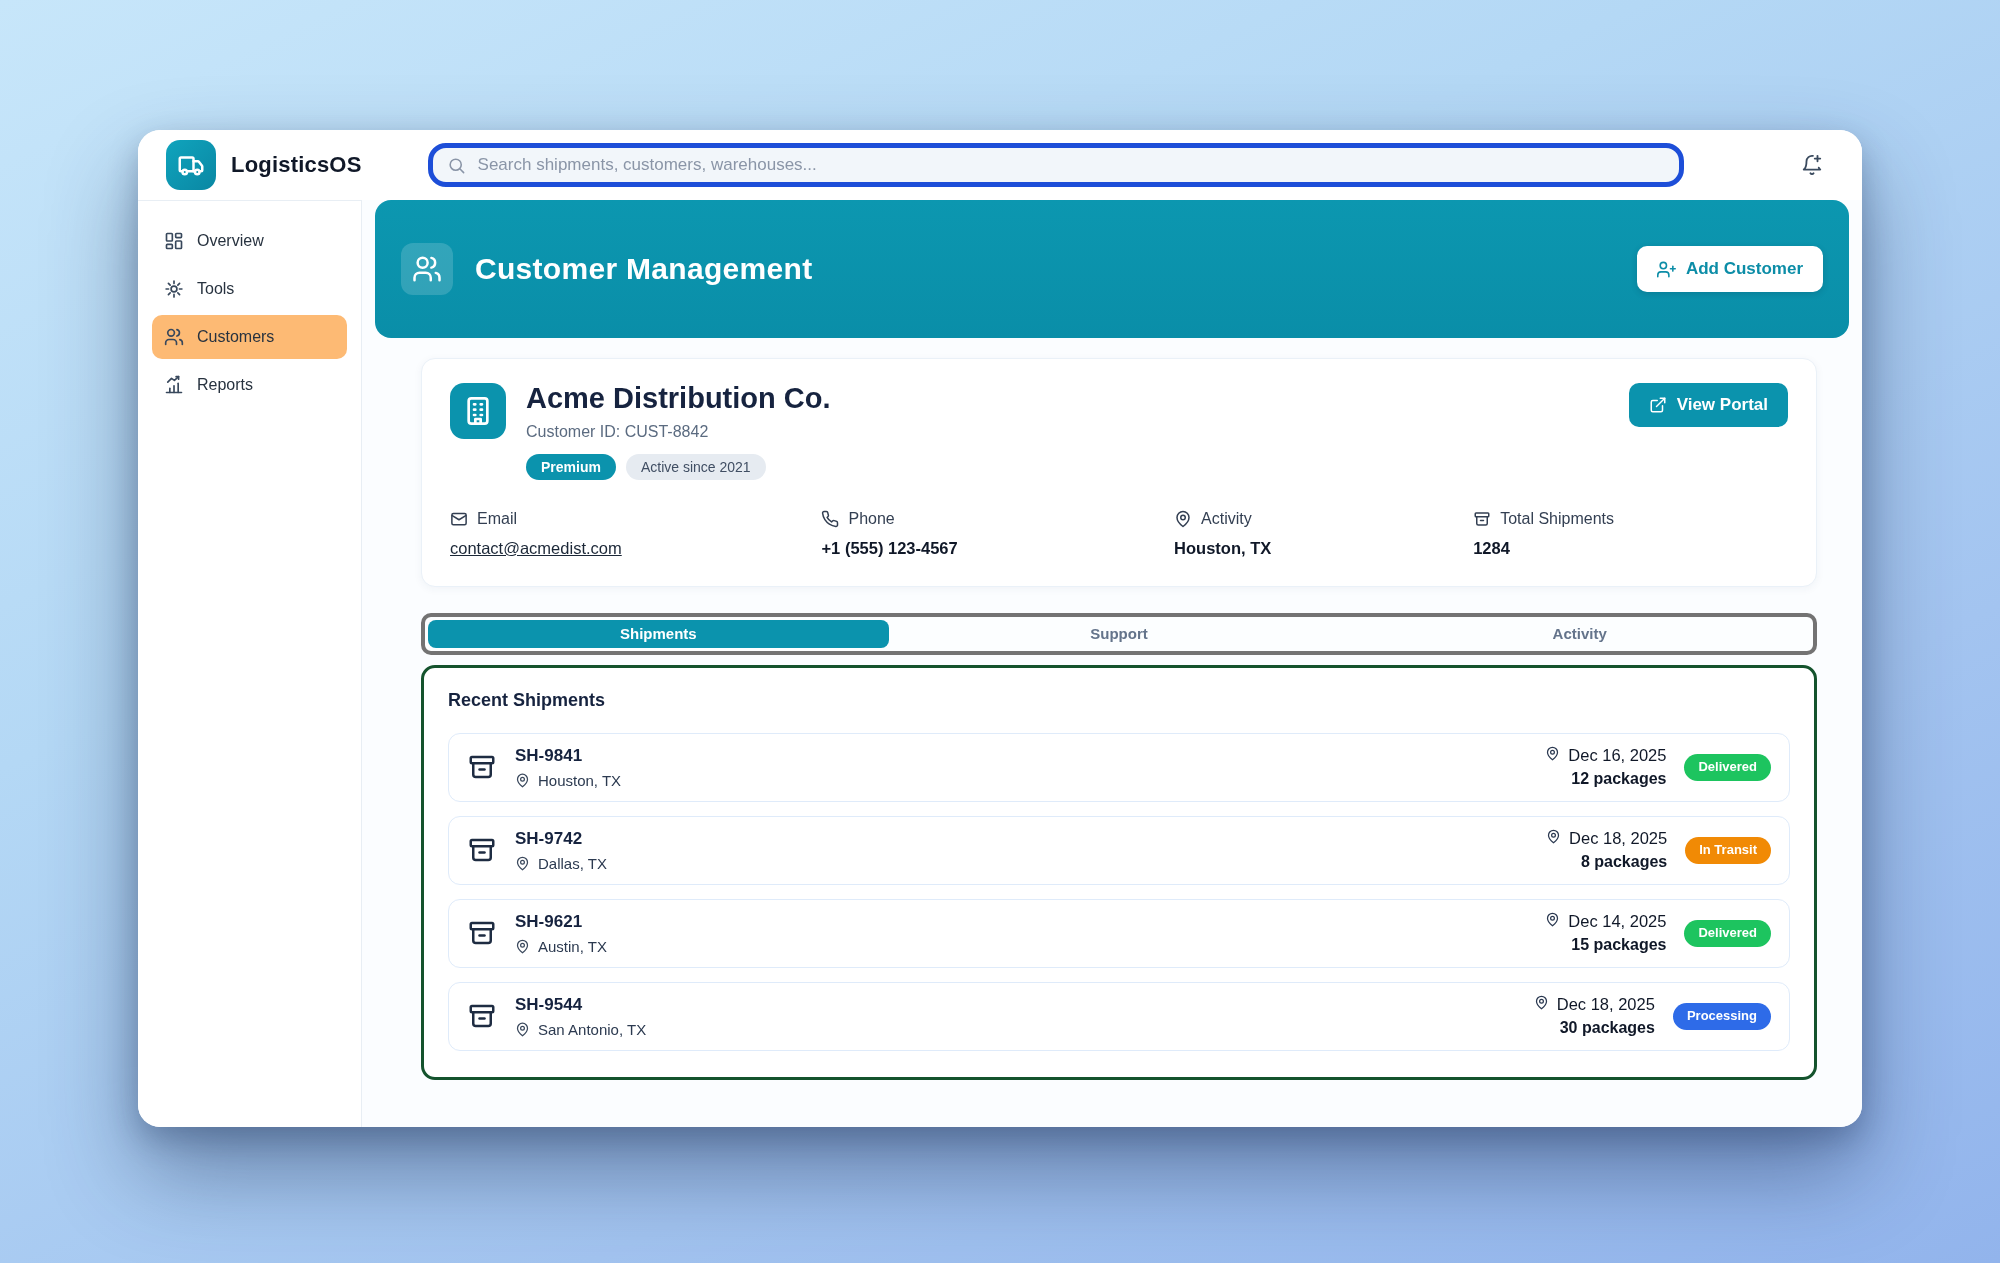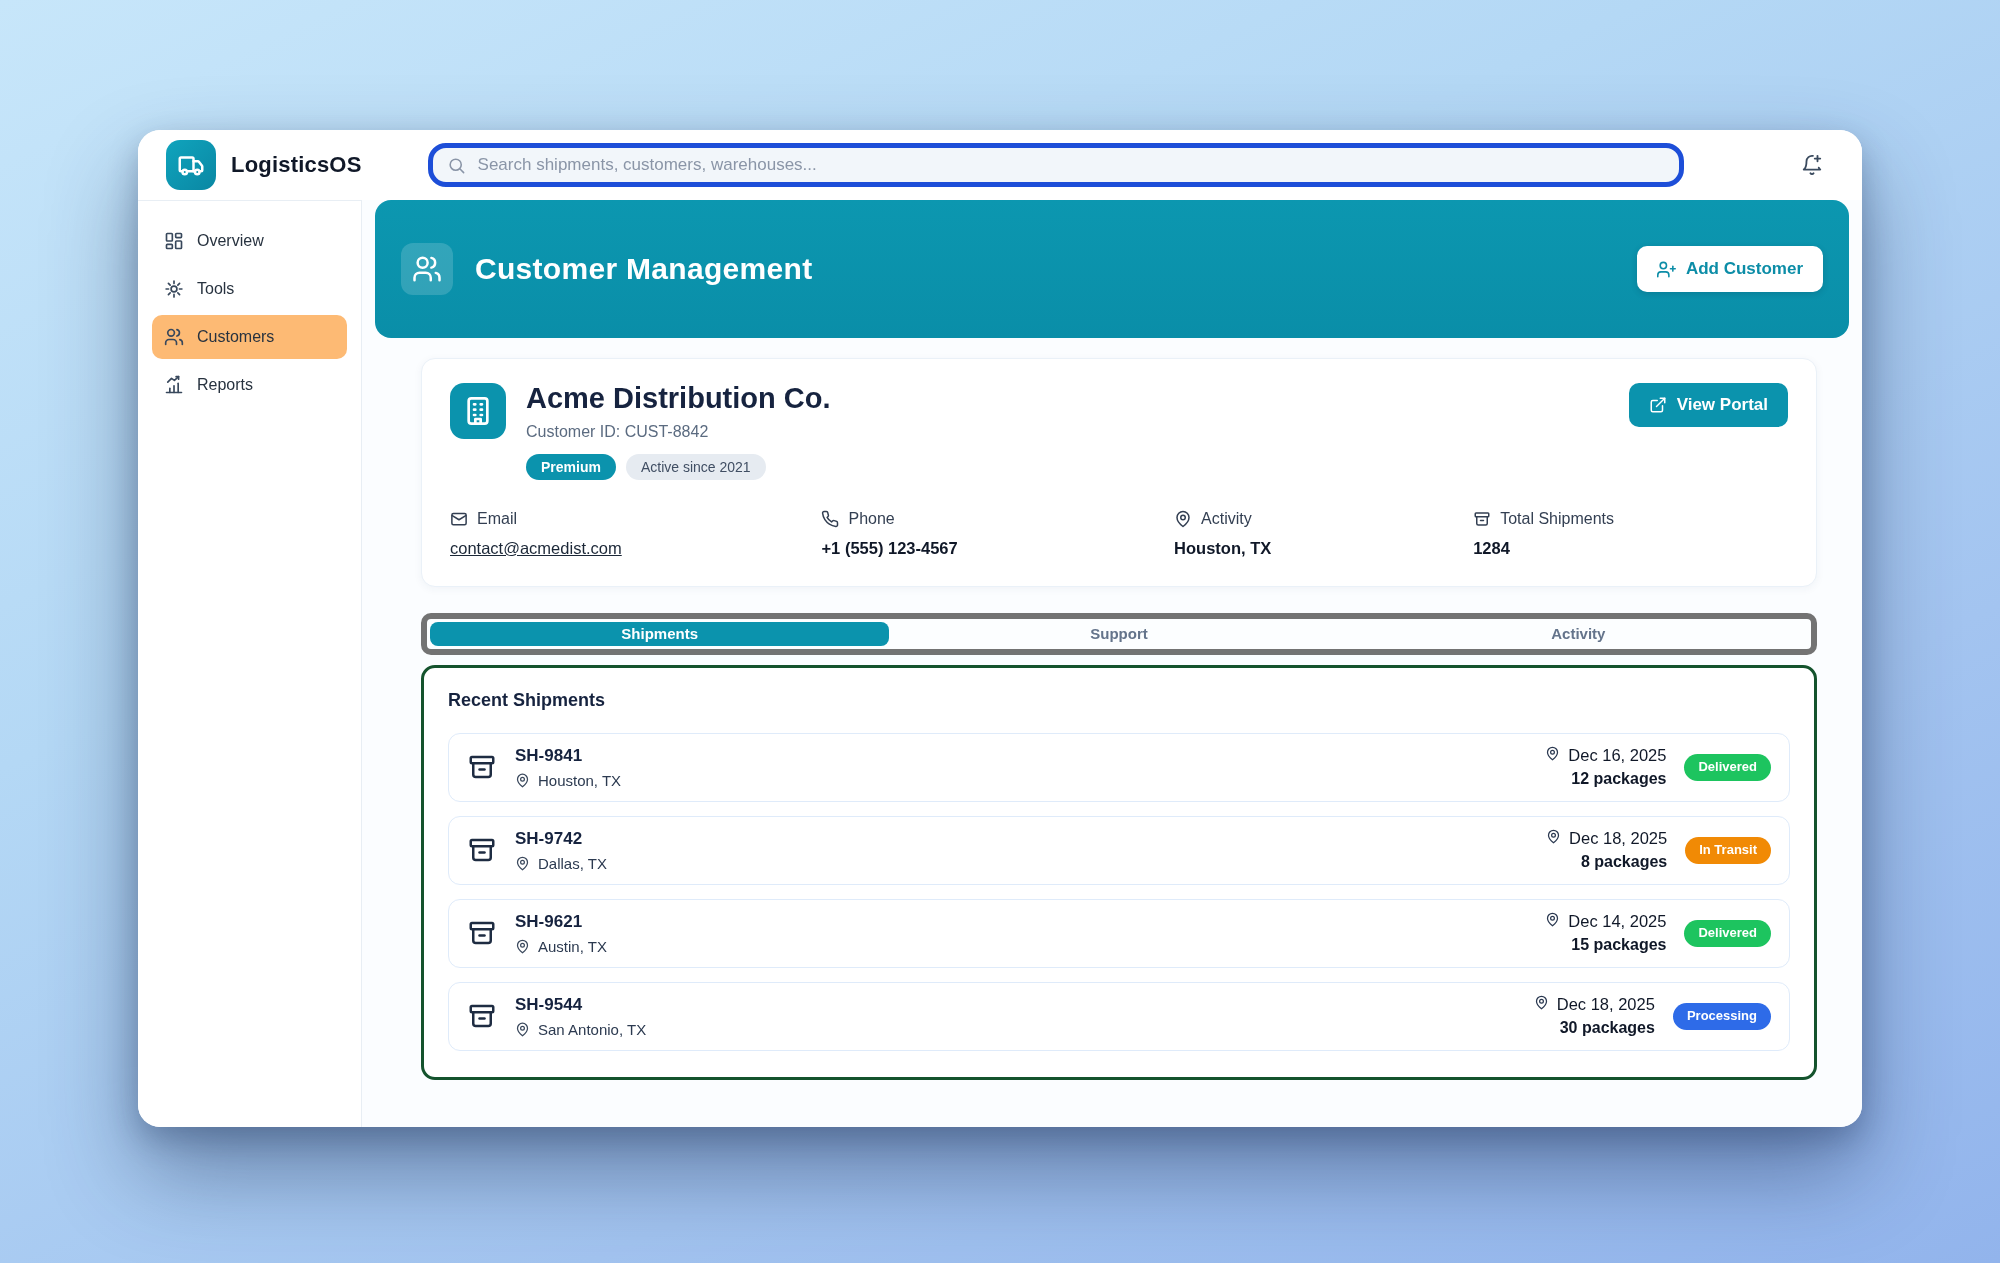--- a/index.html
+++ b/index.html
@@ -62,21 +62,21 @@
   .pill.muted{background:#e6ebf1;color:#404e63;font-weight:400;}
   .portal-btn{margin-left:auto;background:#0b93ad;color:#fff;height:44px;padding:0 20px;
     border:none;border-radius:10px;font-size:17px;font-weight:600;display:flex;align-items:center;gap:10px;
     cursor:pointer;font-family:"Liberation Sans",sans-serif;}
   .contact-grid{display:grid;grid-template-columns:1.18fr 1.12fr 0.95fr 1fr;margin-top:30px;}
   .c-label{display:flex;align-items:center;gap:9px;color:#333f52;font-size:16px;}
   .c-label .cico{display:flex;color:#333f52;}
   .c-value{margin-top:11px;font-size:16.5px;color:#101828;font-weight:600;}
   .c-value.link{font-weight:500;color:#1b2737;text-decoration:underline;cursor:pointer;}
   
-  .tabbar{margin-top:26px;display:flex;background:#fcfeff;border:6px solid #737373;
+  .tabbar{margin-top:26px;display:flex;background:#fcfeff;border:4px solid #737373;
     border-radius:10px;padding:3px;height:42px;box-sizing:border-box;}
   .tab{flex:1;display:flex;align-items:center;justify-content:center;font-size:15px;
     color:#64748b;font-weight:600;border-radius:8px;cursor:pointer;}
   .tab.active{background:#0b93ad;color:#fff;}
   
   .ship-panel{margin-top:10px;background:#fff;border:3px solid #14532d;border-radius:14px;
     padding:22px 24px 26px;}
   .panel-title{font-size:18px;font-weight:bold;color:#16233f;}
   .rows{margin-top:22px;display:flex;flex-direction:column;gap:14px;}
   .row{display:flex;align-items:center;border:1px solid #dfebfa;border-radius:12px;

